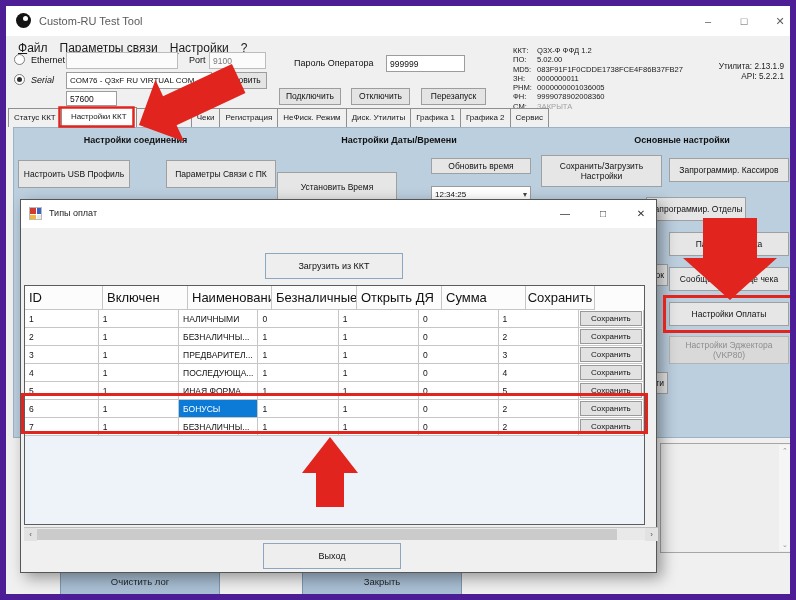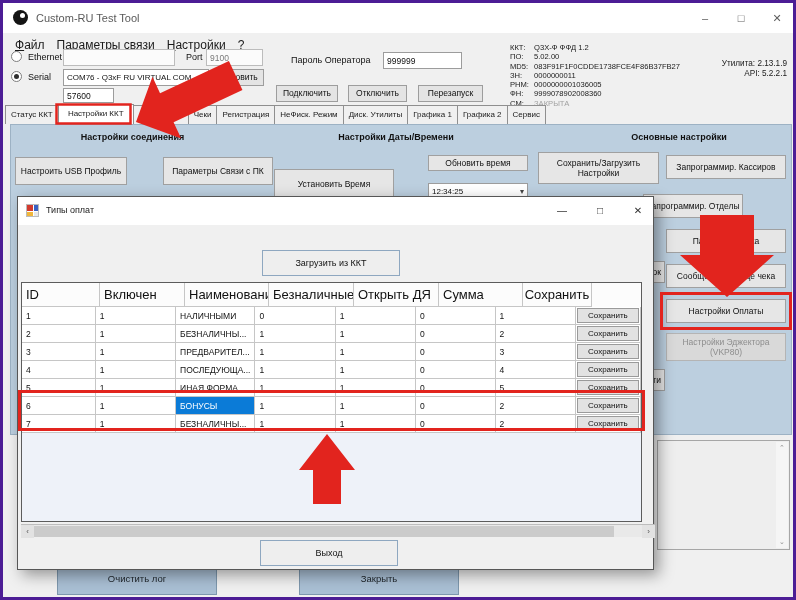--- a/index.html
+++ b/index.html
@@ -1,18 +1,18 @@
 <!DOCTYPE html>
 <html><head>
 <meta charset="utf-8">
 <style>
   html,body{margin:0;padding:0;background:#888;}
   .screen{position:relative;width:796px;height:600px;background:#f0f0f0;
     font-family:"Liberation Sans","DejaVu Sans",sans-serif;overflow:hidden;
-    border:3px solid #4c1d95;box-sizing:border-box;color:#111;}
+    border:6px solid #4c1d95;box-sizing:border-box;color:#111;}
   .abs{position:absolute;box-sizing:border-box;}
   
   .titlebar{left:0;top:0;width:794px;height:30px;background:#ffffff;}
   .app-icon{left:10px;top:7px;width:15px;height:15px;border-radius:50%;background:#141414;}
   .app-icon::after{content:"";position:absolute;left:7px;top:3px;width:5px;height:5px;background:#fff;border-radius:50%;}
   .title-text{left:33px;top:9px;font-size:11px;color:#5a5a5a;}
   .wc{top:0;width:36px;height:30px;line-height:30px;text-align:center;color:#5f5f5f;font-size:11px;}
   
   .menubar{left:0;top:30px;width:794px;height:24px;background:#f0f0f0;display:flex;align-items:center;gap:12px;padding-left:12px;font-size:12px;}
   .menu-item{color:#1a1a1a;}
@@ -104,21 +104,21 @@
     <span class="menu-item">?</span>
   </div>
 
   <div class="abs radio" style="left:8px;top:48px;"></div>
   <div class="abs lbl" style="left:25px;top:49px;">Ethernet</div>
   <div class="abs tb dis" style="left:60px;top:46px;width:112px;height:17px;"></div>
   <div class="abs lbl" style="left:183px;top:49px;">Port</div>
   <div class="abs tb dis" style="left:203px;top:46px;width:57px;height:17px;">9100</div>
 
   <div class="abs radio on" style="left:8px;top:68px;"></div>
-  <div class="abs lbl" style="left:25px;top:69px;">Serial</div>
+  <div class="abs lbl" style="left:25px;top:69px;font-style:italic;">Serial</div>
   <div class="abs select" style="left:60px;top:66px;width:146px;height:17px;">
     <span>COM76 - Q3xF RU VIRTUAL COM</span>
     <span class="chev">∨</span>
   </div>
   <div class="abs btn" style="left:210px;top:66px;width:51px;height:17px;">Обновить</div>
   <div class="abs tb" style="left:60px;top:85px;width:51px;height:15px;">57600</div>
 
   <div class="abs lbl" style="left:288px;top:52px;">Пароль Оператора</div>
   <div class="abs tb" style="left:380px;top:49px;width:79px;height:17px;">999999</div>
   <div class="abs btn" style="left:273px;top:82px;width:62px;height:17px;">Подключить</div>

